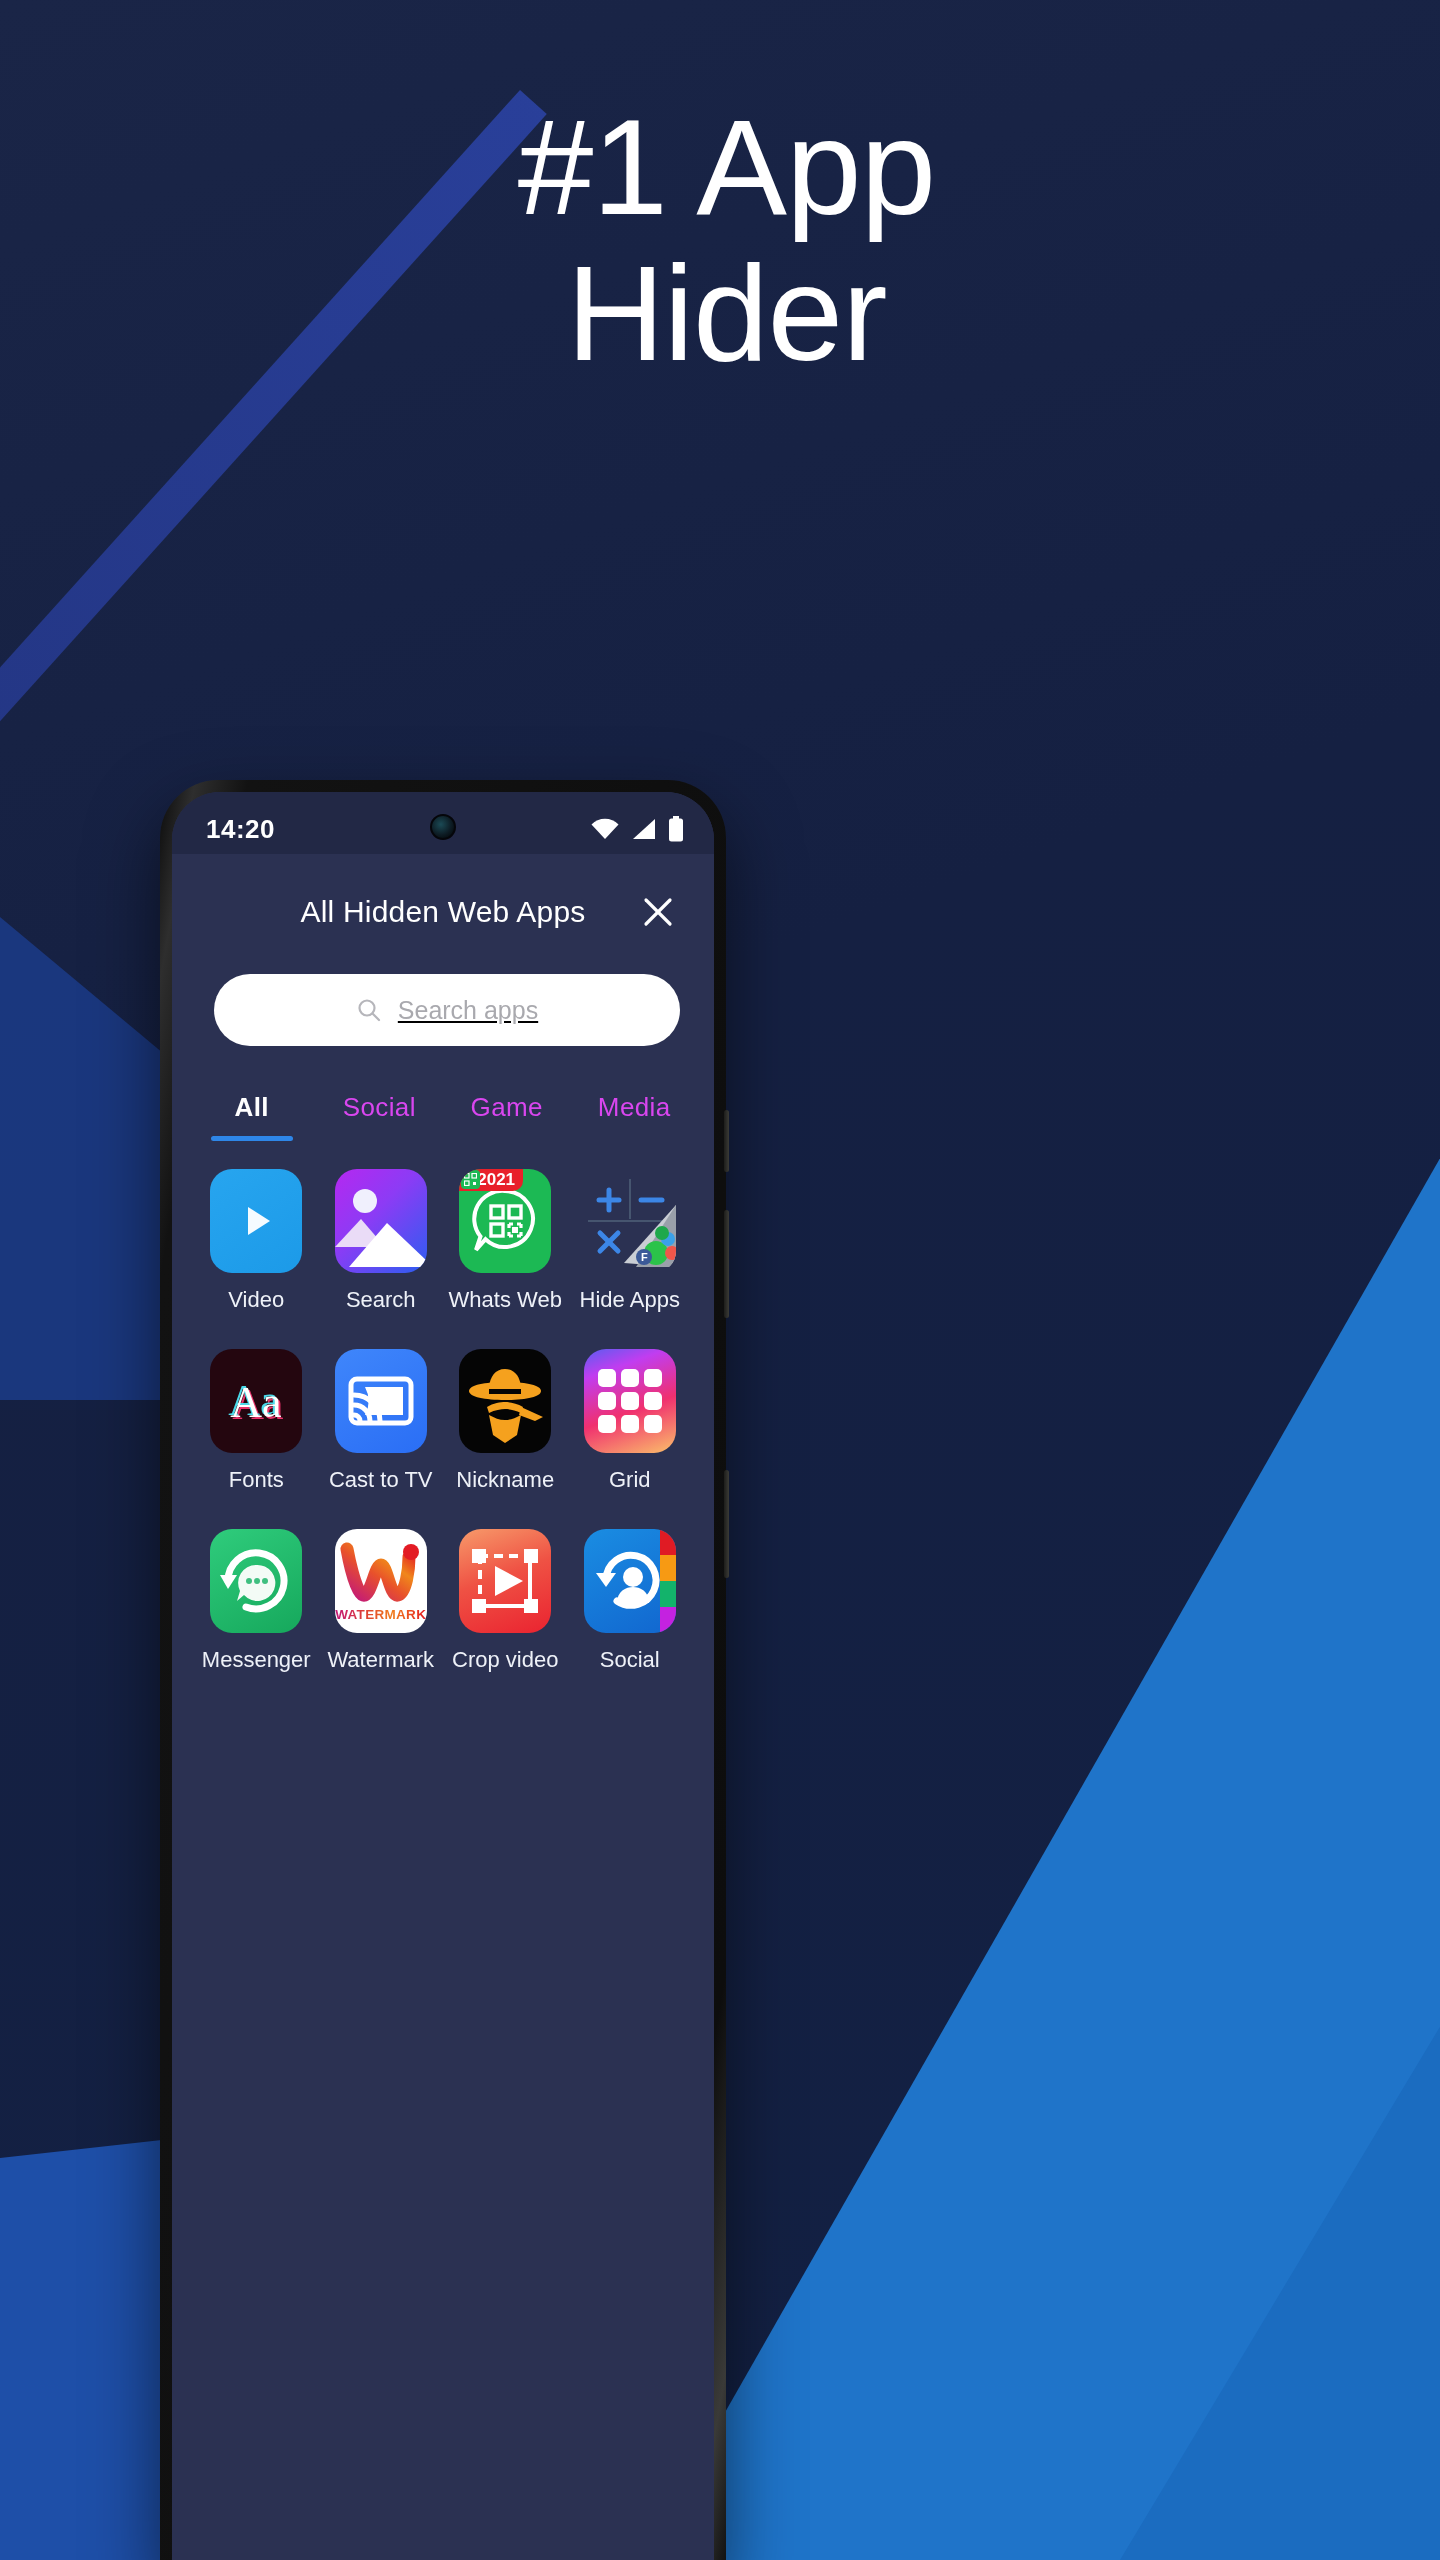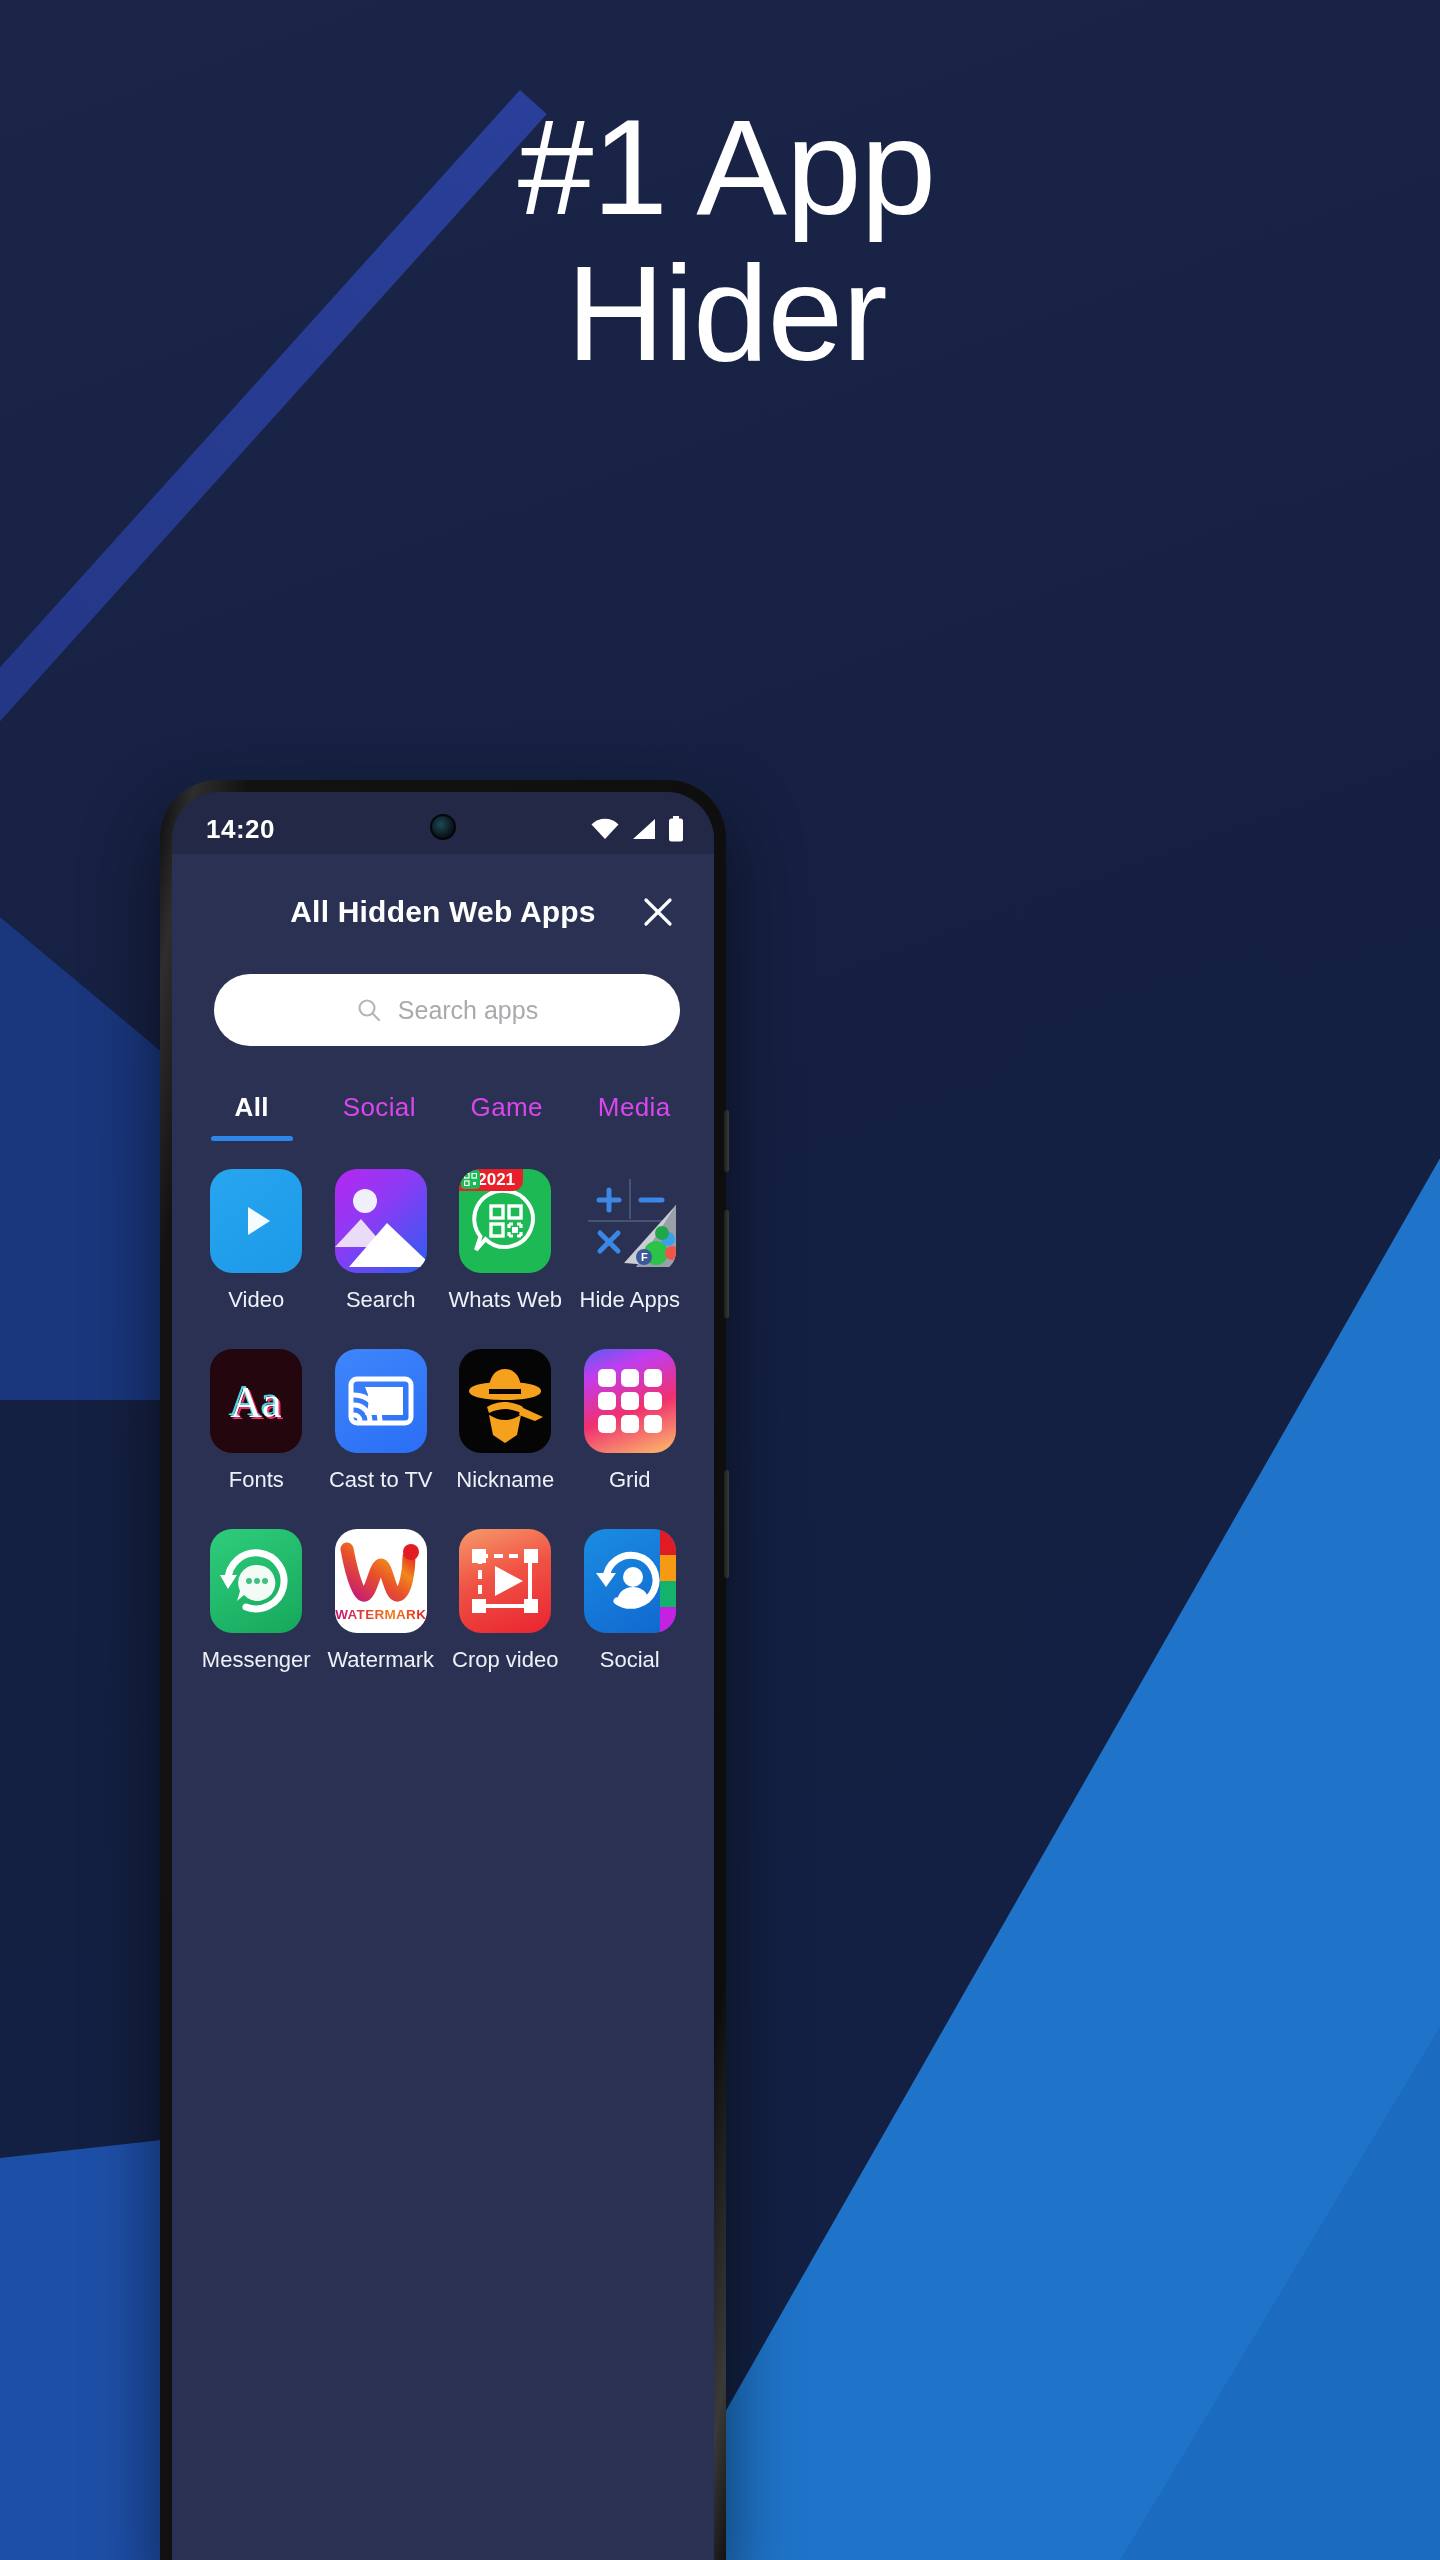--- a/index.html
+++ b/index.html
@@ -104,30 +104,30 @@
   #status-icons { display:flex; align-items:center; gap:11px; }
   .si { display:block; }
 
   
   #app-header {
     height:116px; background:#2b3152;
     display:flex; align-items:center; position:relative;
   }
   #app-title {
     flex:1; text-align:center; color:#ffffff;
-    font-size:30px; font-weight:700; letter-spacing:.2px;
+    font-size:30px; font-weight:400; letter-spacing:.2px;
   }
   #close-btn {
     position:absolute; right:34px; top:50%; transform:translateY(-50%);
     width:44px; height:44px; display:flex; align-items:center; justify-content:center;
     cursor:pointer;
   }
 
   
-  #search-wrap { padding:4px 34px 0 42px; }
+  #search-wrap { padding:4px 34px 0 42px;text-decoration:underline; }
   #search-bar {
     height:72px; background:#ffffff; border-radius:36px;
     display:flex; align-items:center; justify-content:center; gap:16px;
   }
   #search-placeholder { color:#a9a9ae; font-size:25px; }
 
   
   #tabs {
     display:flex; margin-top:46px; padding:0 16px;
   }

